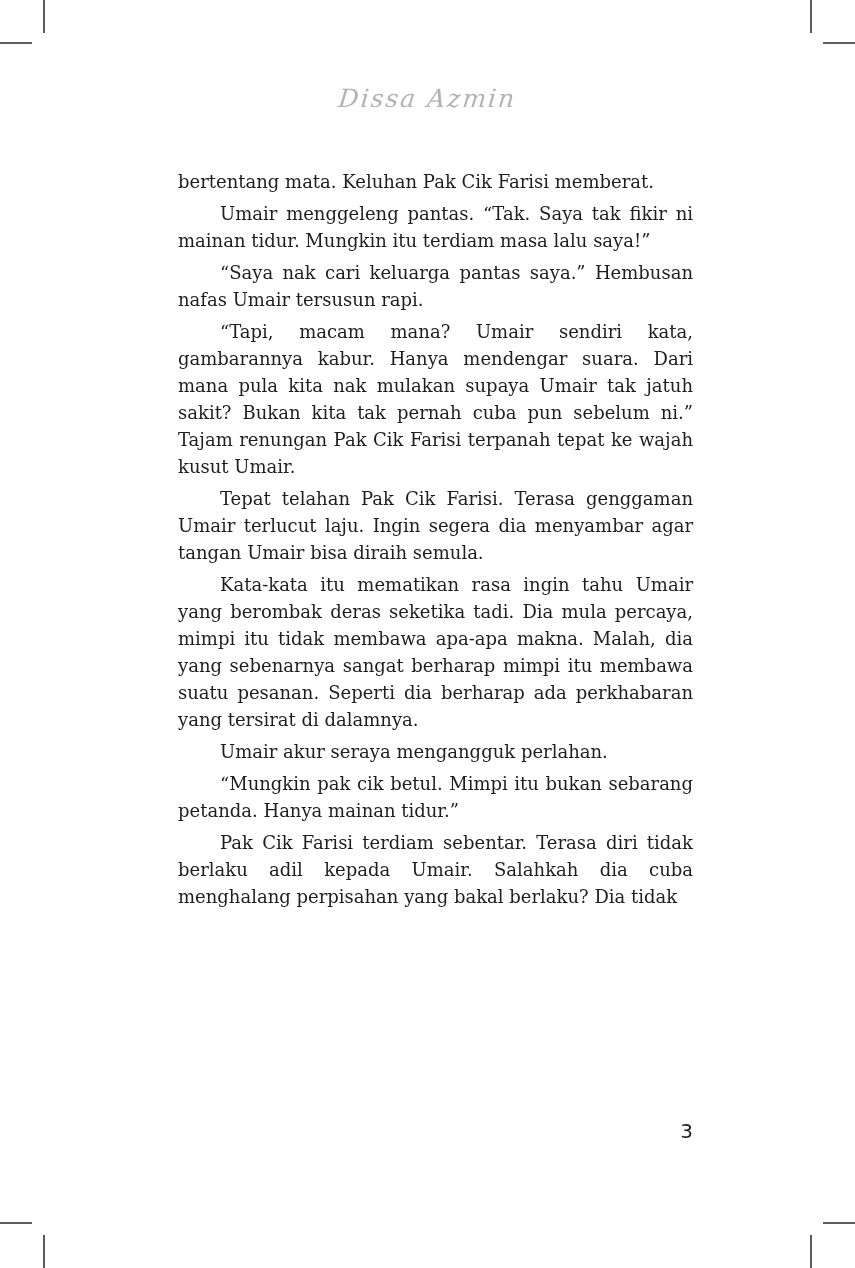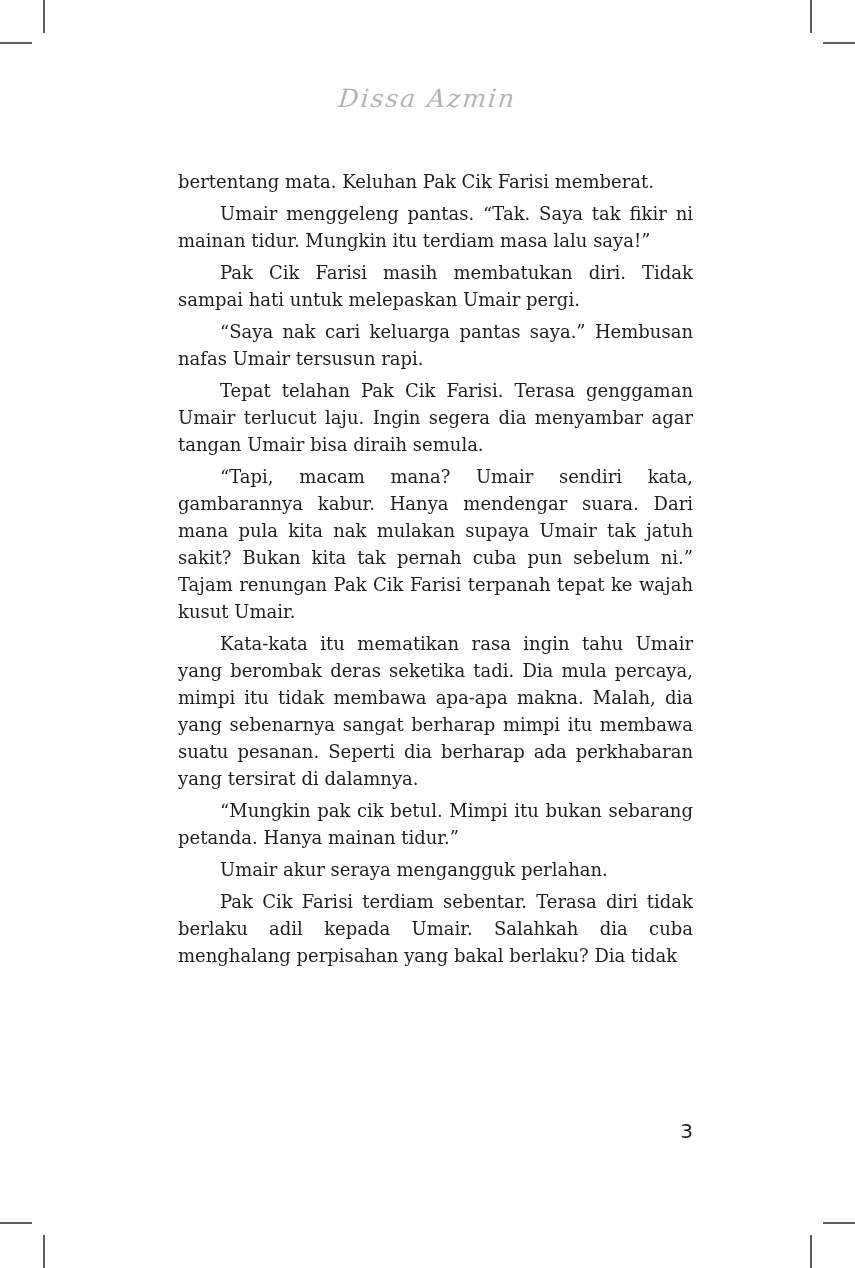--- a/index.html
+++ b/index.html
@@ -85,25 +85,24 @@
   <div class="mark h bl-h"></div>
   <div class="mark v bl-v"></div>
   <div class="mark h br-h"></div>
   <div class="mark v br-v"></div>
 
   <div class="running-header">Dissa Azmin</div>
 
   <div class="body-text">
       <p class="no-indent">bertentang mata. Keluhan Pak Cik Farisi memberat.</p>
       <p>Umair menggeleng pantas. “Tak. Saya tak fikir ni mainan tidur. Mungkin itu terdiam masa lalu saya!”</p>
-      <p>Pak Cik Farisi masih membatukan diri. Tidak sampai hati untuk melepaskan Umair pergi.</p>
       <p>“Saya nak cari keluarga pantas saya.” Hembusan nafas Umair tersusun rapi.</p>
+      <p>“Tapi, macam mana? Umair sendiri kata, gambarannya kabur. Hanya mendengar suara. Dari mana pula kita nak mulakan supaya Umair tak jatuh sakit? Bukan kita tak pernah cuba pun sebelum ni.” Tajam renungan Pak Cik Farisi terpanah tepat ke wajah kusut Umair.</p>
       <p>Tepat telahan Pak Cik Farisi. Terasa genggaman Umair terlucut laju. Ingin segera dia menyambar agar tangan Umair bisa diraih semula.</p>
-      <p>“Tapi, macam mana? Umair sendiri kata, gambarannya kabur. Hanya mendengar suara. Dari mana pula kita nak mulakan supaya Umair tak jatuh sakit? Bukan kita tak pernah cuba pun sebelum ni.” Tajam renungan Pak Cik Farisi terpanah tepat ke wajah kusut Umair.</p>
       <p>Kata-kata itu mematikan rasa ingin tahu Umair yang berombak deras seketika tadi. Dia mula percaya, mimpi itu tidak membawa apa-apa makna. Malah, dia yang sebenarnya sangat berharap mimpi itu membawa suatu pesanan. Seperti dia berharap ada perkhabaran yang tersirat di dalamnya.</p>
+      <p>Umair akur seraya mengangguk perlahan.</p>
       <p>“Mungkin pak cik betul. Mimpi itu bukan sebarang petanda. Hanya mainan tidur.”</p>
-      <p>Umair akur seraya mengangguk perlahan.</p>
       <p>Pak Cik Farisi terdiam sebentar. Terasa diri tidak berlaku adil kepada Umair. Salahkah dia cuba menghalang perpisahan yang bakal berlaku? Dia tidak</p>
     </div>
 
   <div class="page-number">3</div>
 
 </div>
 
 </body></html>

